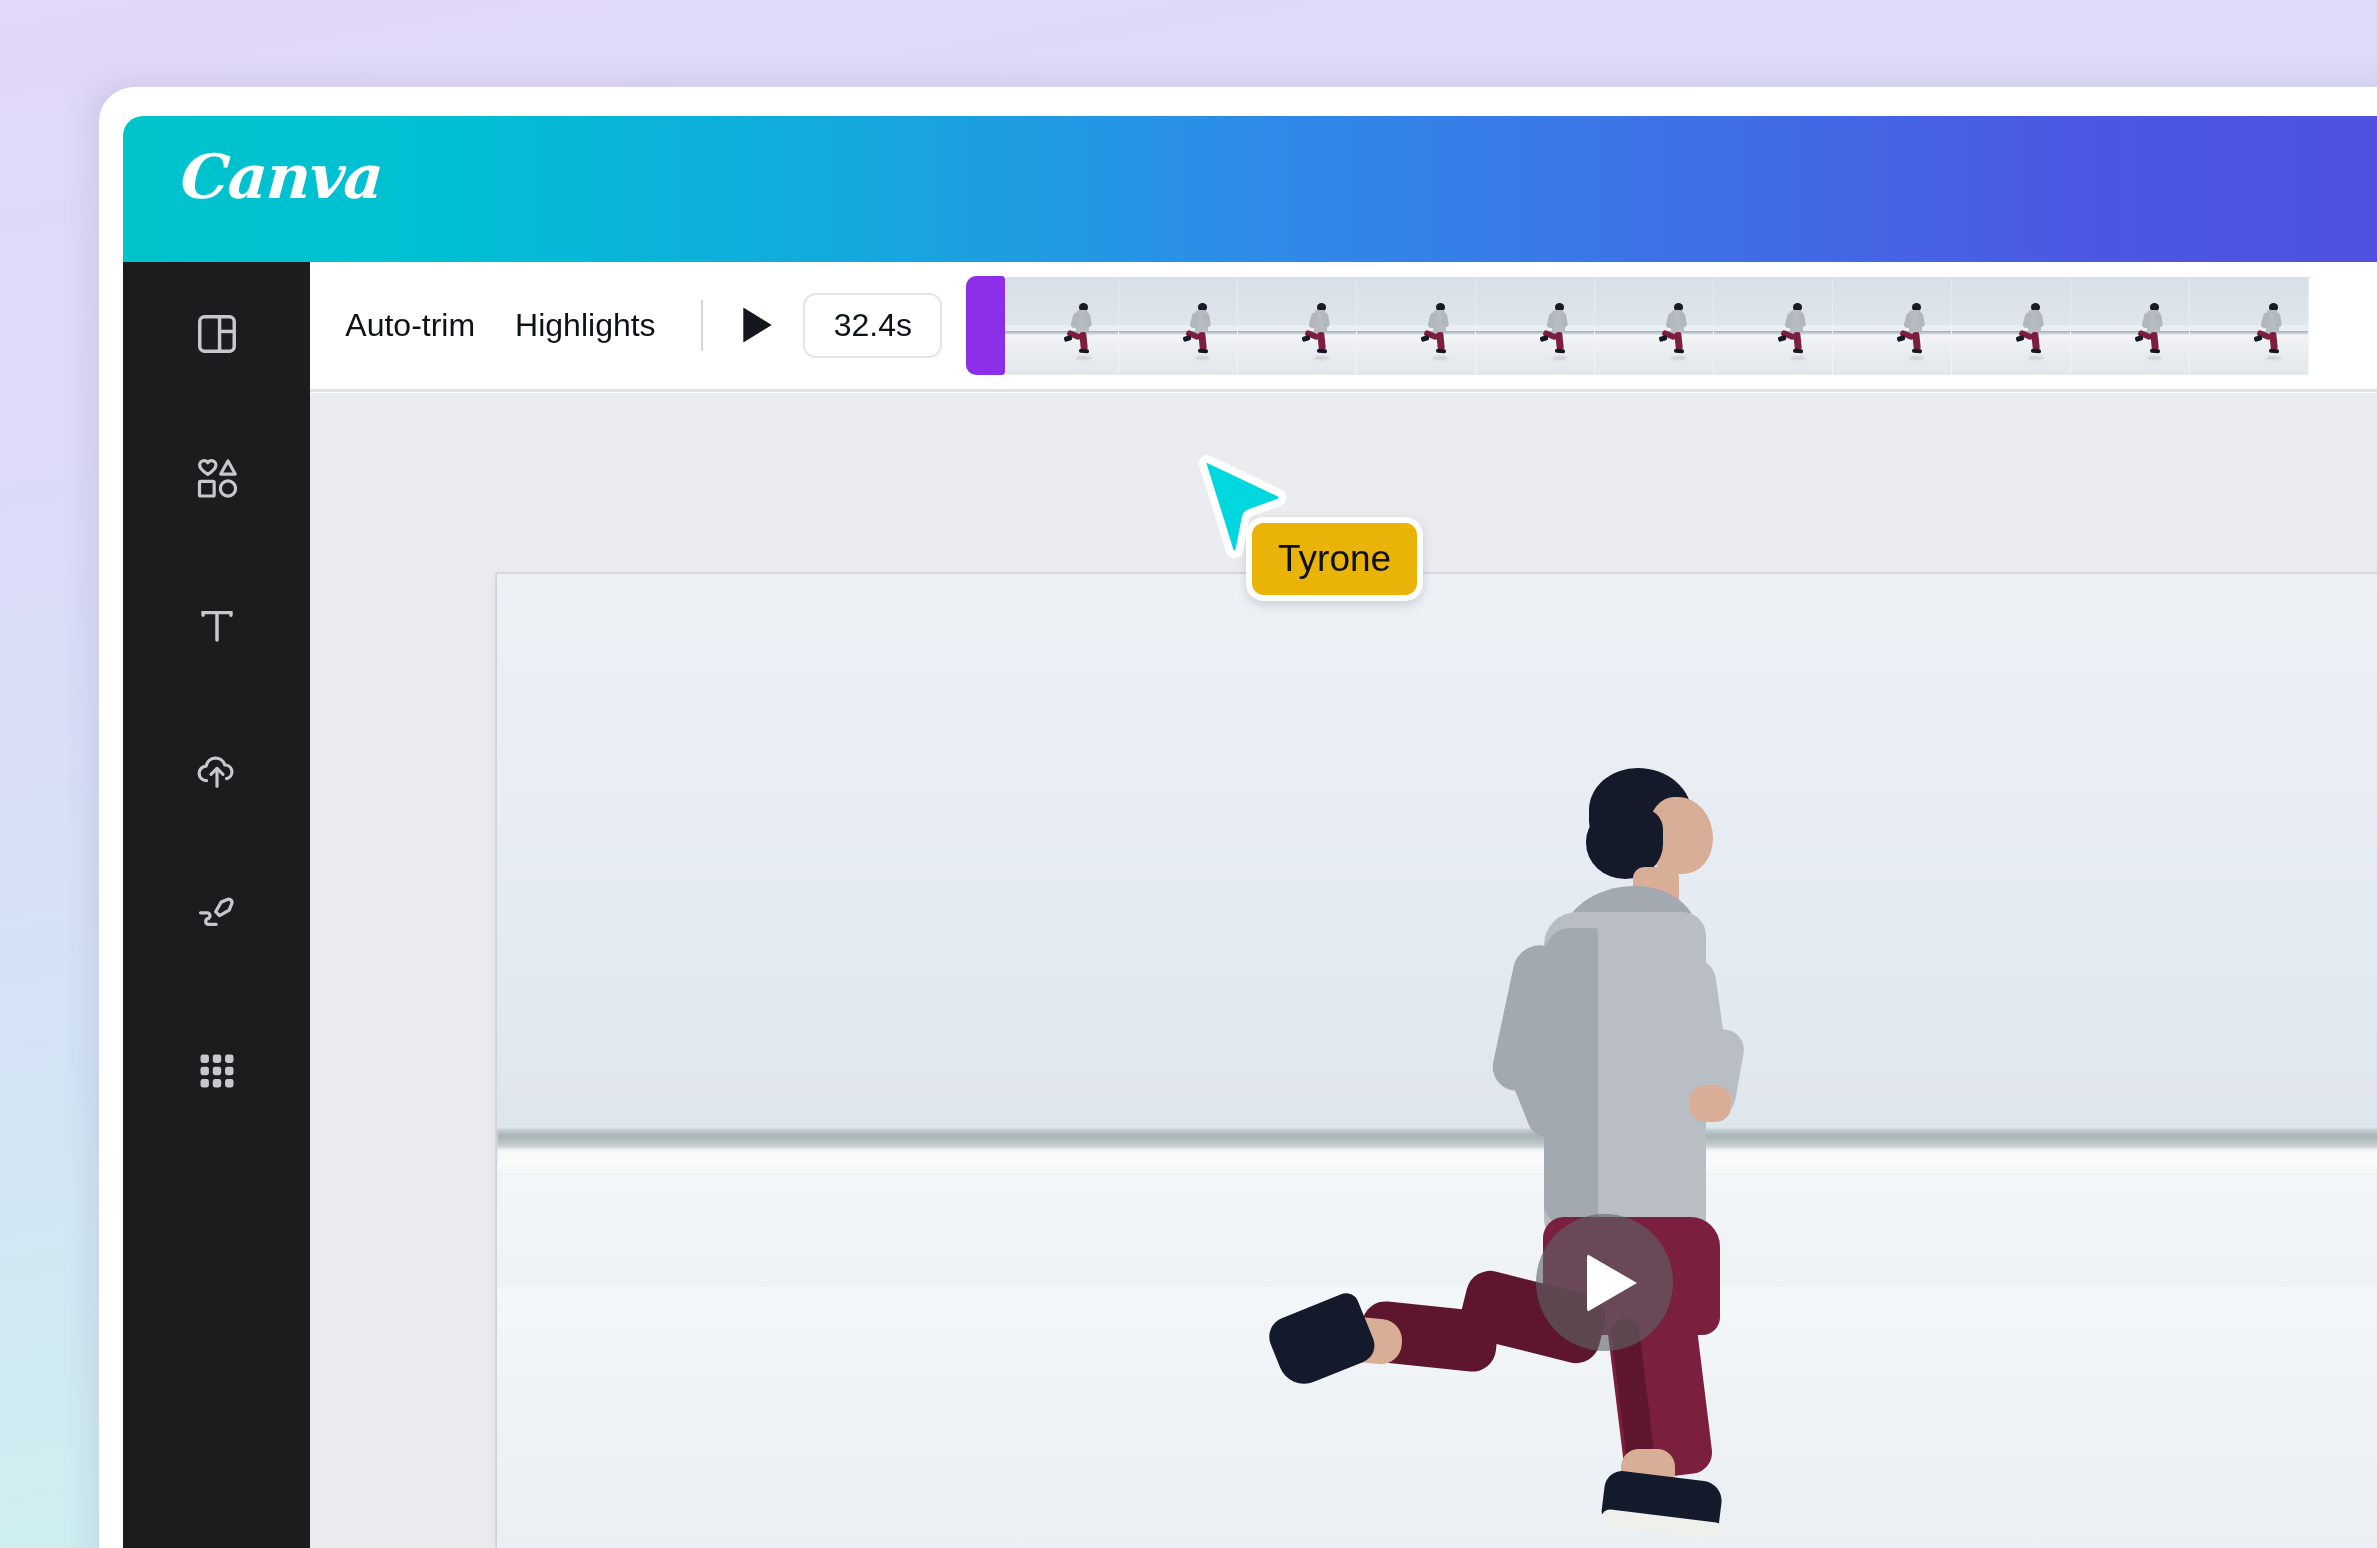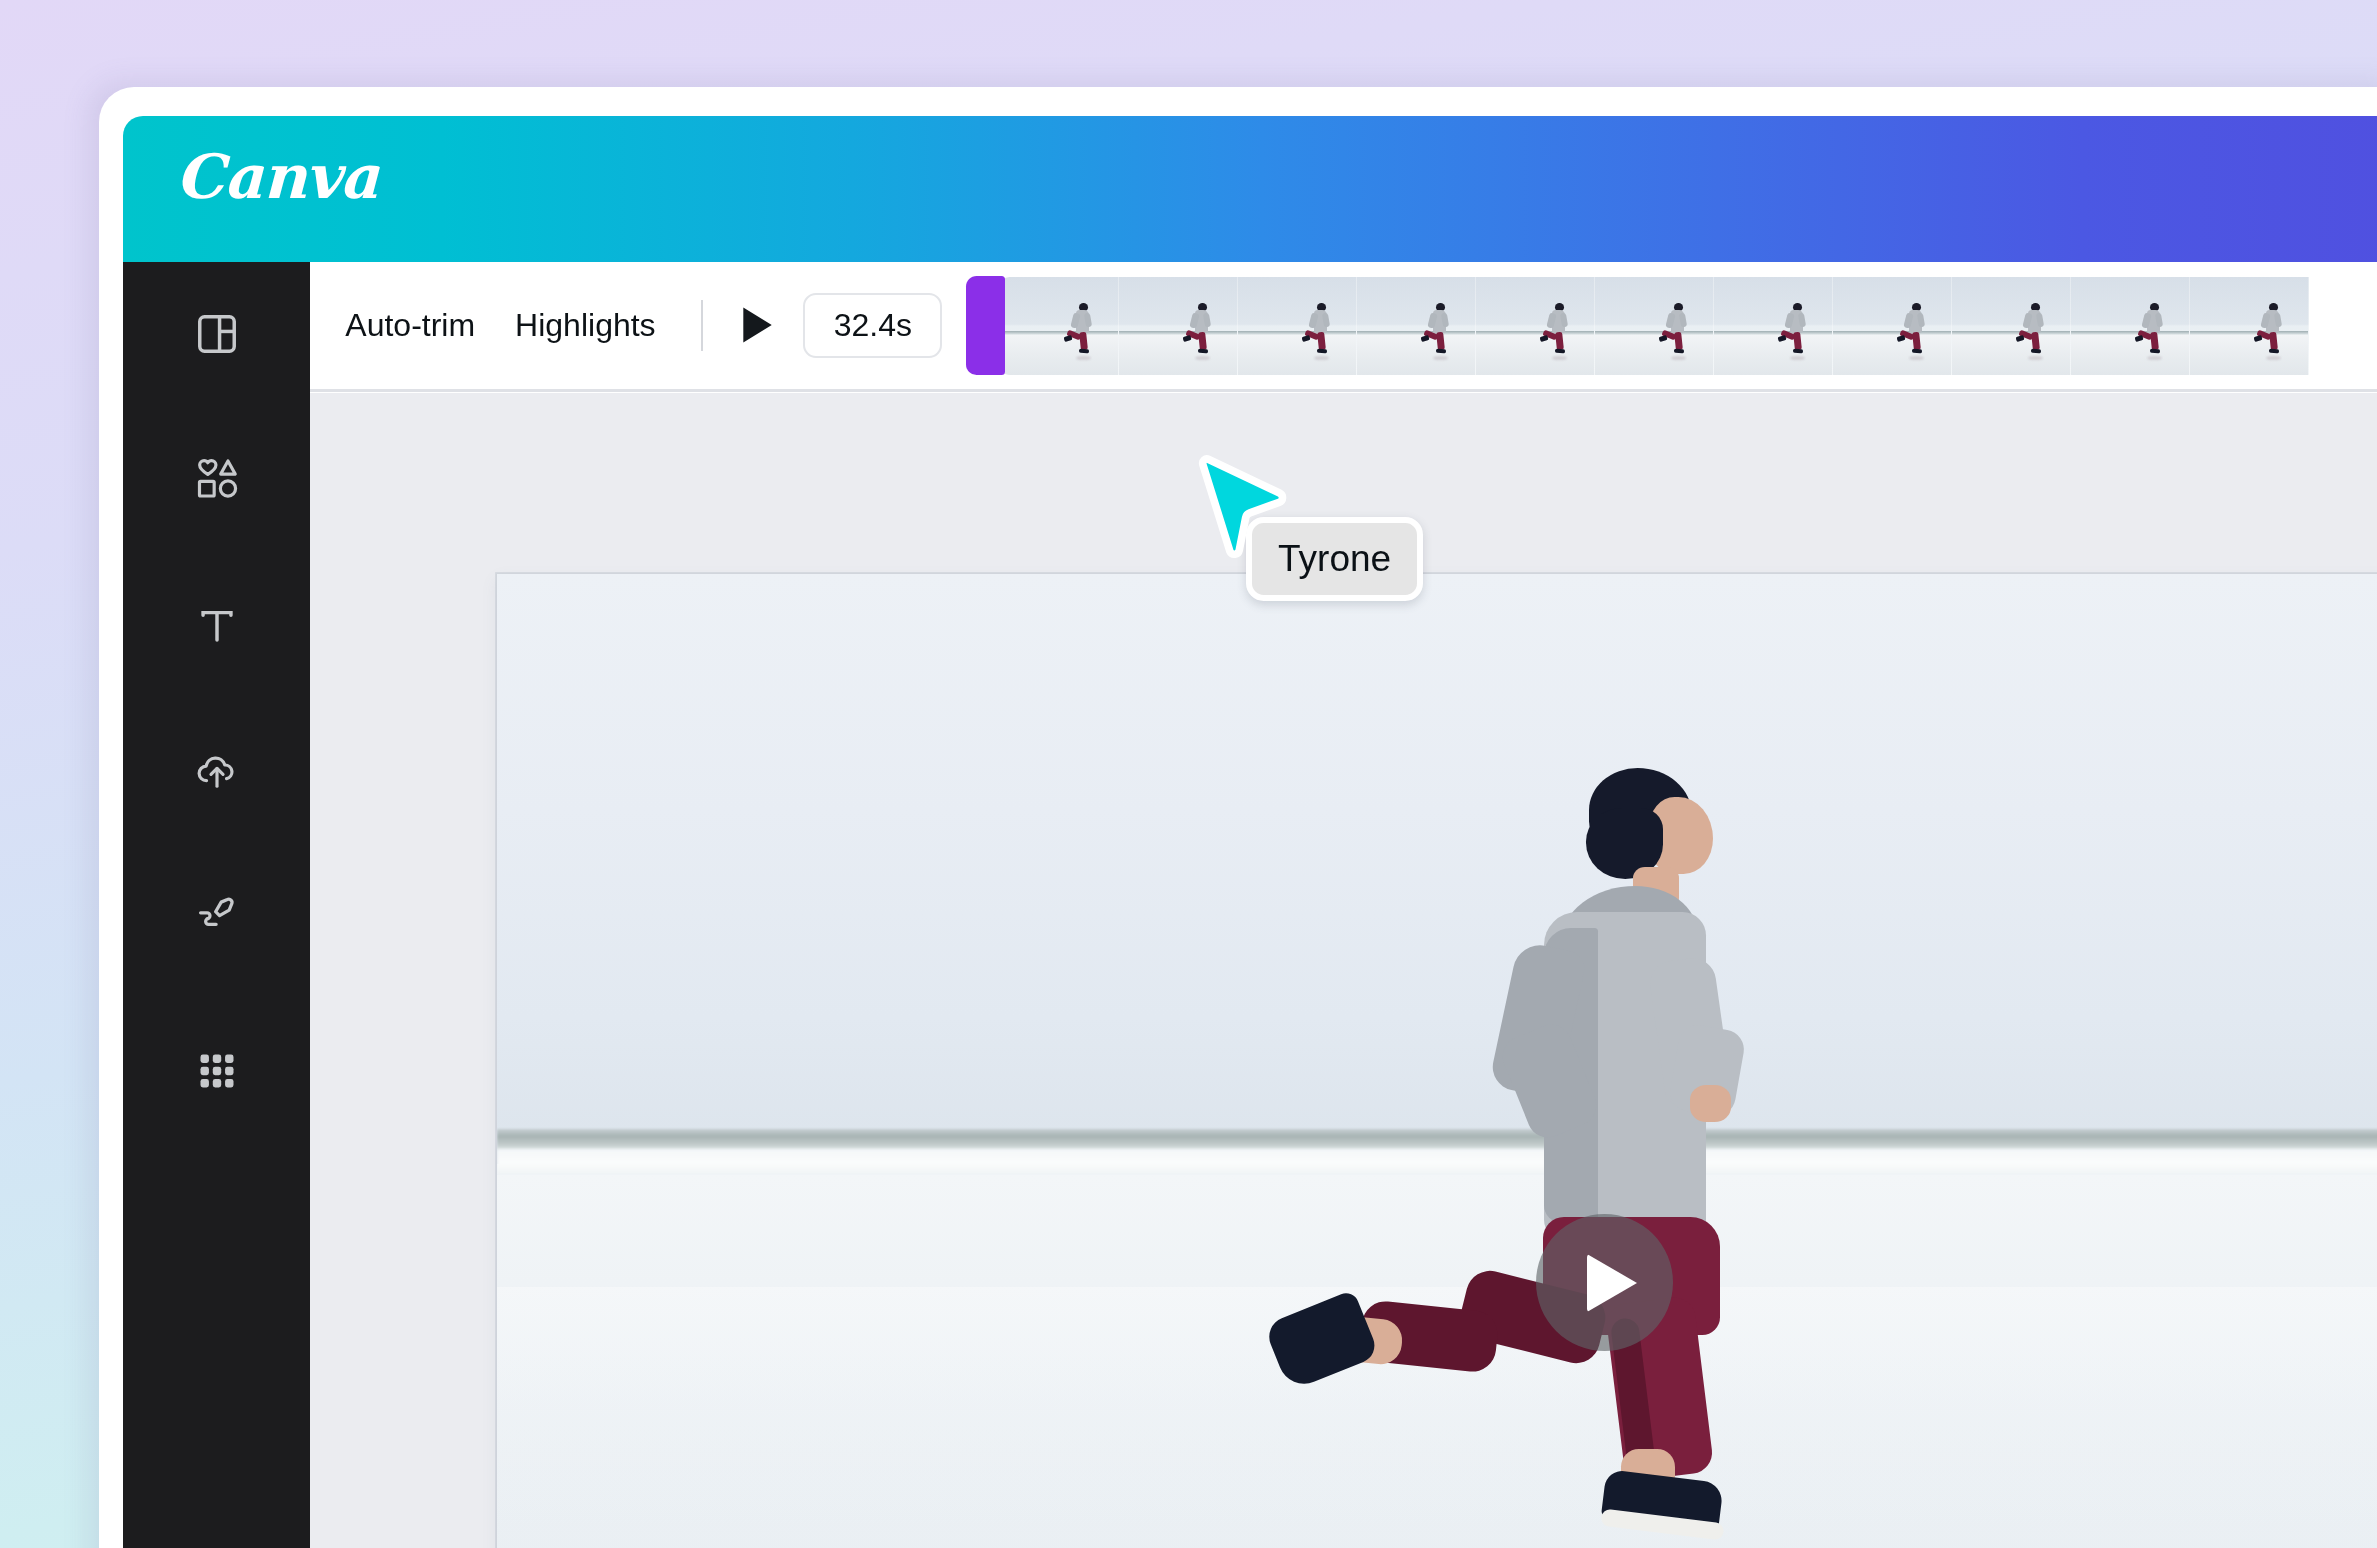--- a/index.html
+++ b/index.html
@@ -246,21 +246,21 @@
     left: 1067px; top: 338px;
     width: 106px; height: 124px;
     z-index: 40;
     pointer-events: none;
   }
   #name-tag {
     position: absolute;
     left: 1123px; top: 401px;
     height: 72px;
     padding: 0 26px;
-    background: #e5e5e5;
+    background: #eab308;
     border: 6.5px solid #ffffff;
     border-radius: 17.7px;
     display: flex; align-items: center;
     font-size: 37px;
     color: #0B1116;
     z-index: 39;
     box-shadow: 0 3.5px 9.4px rgba(60,70,90,0.18);
     white-space: nowrap;
   }
 </style>

